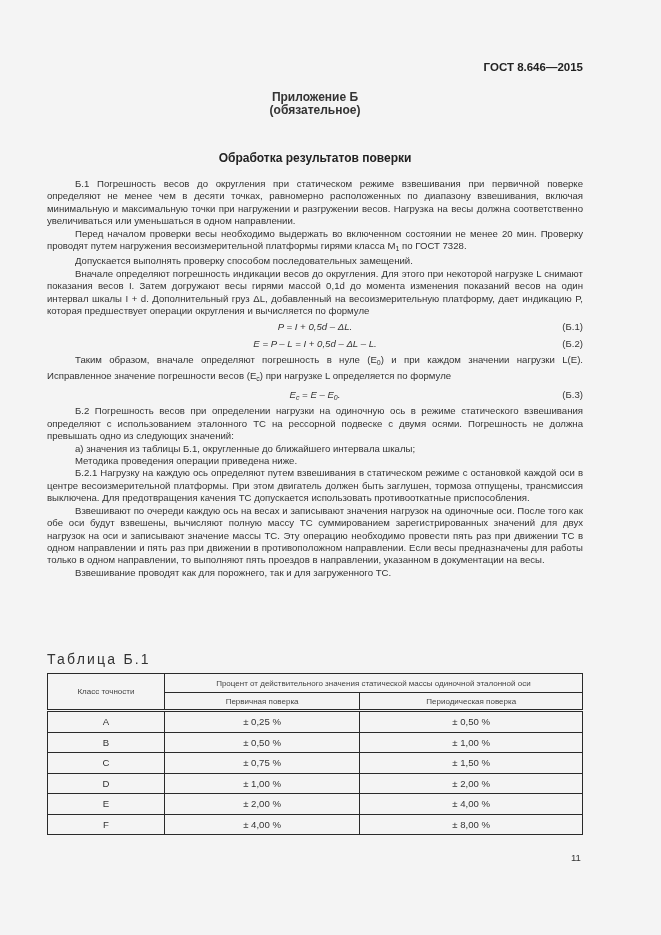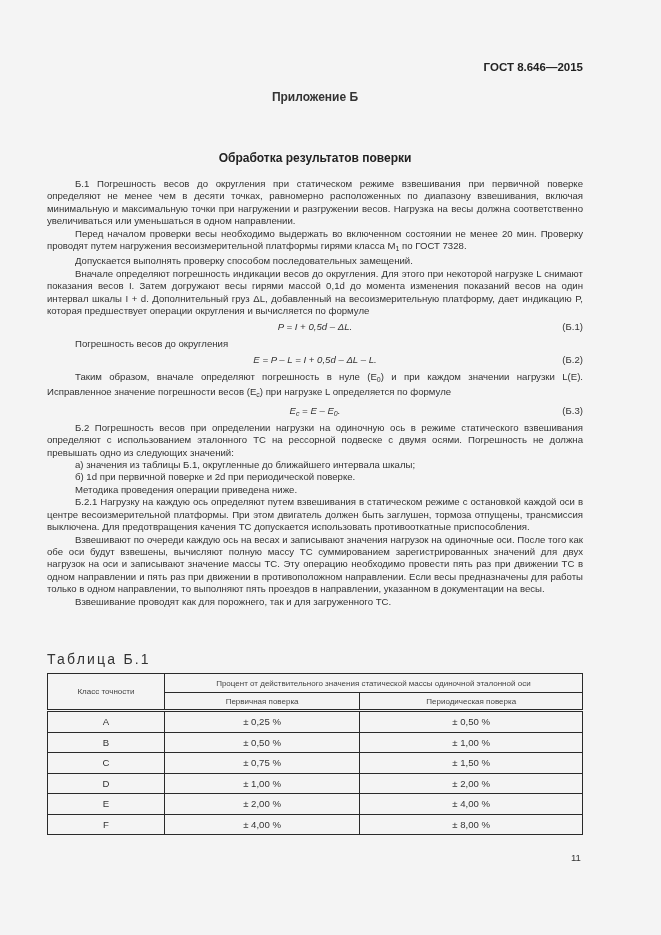--- a/index.html
+++ b/index.html
@@ -29,52 +29,51 @@
   .page-num { top:844px; left:571px; font-size:9.6px; color:#333;margin-top:8px; }
   sub { font-size:7px; vertical-align:-2px; }
 </style>
 </head>
 <body>
 
 <div class="abs doc-code">ГОСТ 8.646—2015</div>
 
 <div class="abs annex">
   <div>Приложение Б</div>
+  <div>(обязательное)</div>
 </div>
 
 <div class="abs section-title">Обработка результатов поверки</div>
 
 <div class="abs body-text">
   <p>Б.1 Погрешность весов до округления при статическом режиме взвешивания при первичной поверке определяют не менее чем в десяти точках, равномерно расположенных по диапазону взвешивания, включая минимальную и максимальную точки при нагружении и разгружении весов. Нагрузка на весы должна соответственно увеличиваться или уменьшаться в одном направлении.</p>
   <p><span>Перед началом проверки весы необходимо выдержать во включенном состоянии не менее 20 мин. Проверку проводят путем нагружения весоизмерительной платформы гирями класса M</span><sub>1</sub><span> по ГОСТ 7328.</span></p>
   <p>Допускается выполнять проверку способом последовательных замещений.</p>
   <p>Вначале определяют погрешность индикации весов до округления. Для этого при некоторой нагрузке L снимают показания весов I. Затем догружают весы гирями массой 0,1d до момента изменения показаний весов на один интервал шкалы I + d. Дополнительный груз ΔL, добавленный на весоизмерительную платформу, дает индикацию P, которая предшествует операции округления и вычисляется по формуле</p>
 
   <div class="formula">
     <span class="expr">P = I + 0,5d – ΔL.</span>
     <span class="num">(Б.1)</span>
   </div>
 
-  <p>Погрешность весов до округления</p>
 
   <div class="formula">
     <span class="expr">E = P – L = I + 0,5d – ΔL – L.</span>
     <span class="num">(Б.2)</span>
   </div>
 
   <p><span>Таким образом, вначале определяют погрешность в нуле (E</span><sub>0</sub><span>) и при каждом значении нагрузки L(E). Исправленное значение погрешности весов (E</span><sub>c</sub><span>) при нагрузке L определяется по формуле</span></p>
 
   <div class="formula">
     <span class="expr"><span>E</span><sub>c</sub><span> = E – E</span><sub>0</sub><span>.</span></span>
     <span class="num">(Б.3)</span>
   </div>
 
   <p>Б.2 Погрешность весов при определении нагрузки на одиночную ось в режиме статического взвешивания определяют с использованием эталонного ТС на рессорной подвеске с двумя осями. Погрешность не должна превышать одно из следующих значений:</p>
   <p class="list-item">а) значения из таблицы Б.1, округленные до ближайшего интервала шкалы;</p>
-  <p class="list-item">б) 1d при первичной поверке и 2d при периодической поверке.</p>
   <p>Методика проведения операции приведена ниже.</p>
   <p>Б.2.1 Нагрузку на каждую ось определяют путем взвешивания в статическом режиме с остановкой каждой оси в центре весоизмерительной платформы. При этом двигатель должен быть заглушен, тормоза отпущены, трансмиссия выключена. Для предотвращения качения ТС допускается использовать противооткатные приспособления.</p>
   <p>Взвешивают по очереди каждую ось на весах и записывают значения нагрузок на одиночные оси. После того как обе оси будут взвешены, вычисляют полную массу ТС суммированием зарегистрированных значений для двух нагрузок на оси и записывают значение массы ТС. Эту операцию необходимо провести пять раз при движении ТС в одном направлении и пять раз при движении в противоположном направлении. Если весы предназначены для работы только в одном направлении, то выполняют пять проездов в направлении, указанном в документации на весы.</p>
   <p>Взвешивание проводят как для порожнего, так и для загруженного ТС.</p>
 </div>
 
 <div class="abs table-caption">Таблица Б.1</div>
 
 <table class="tbl">
   <colgroup>

